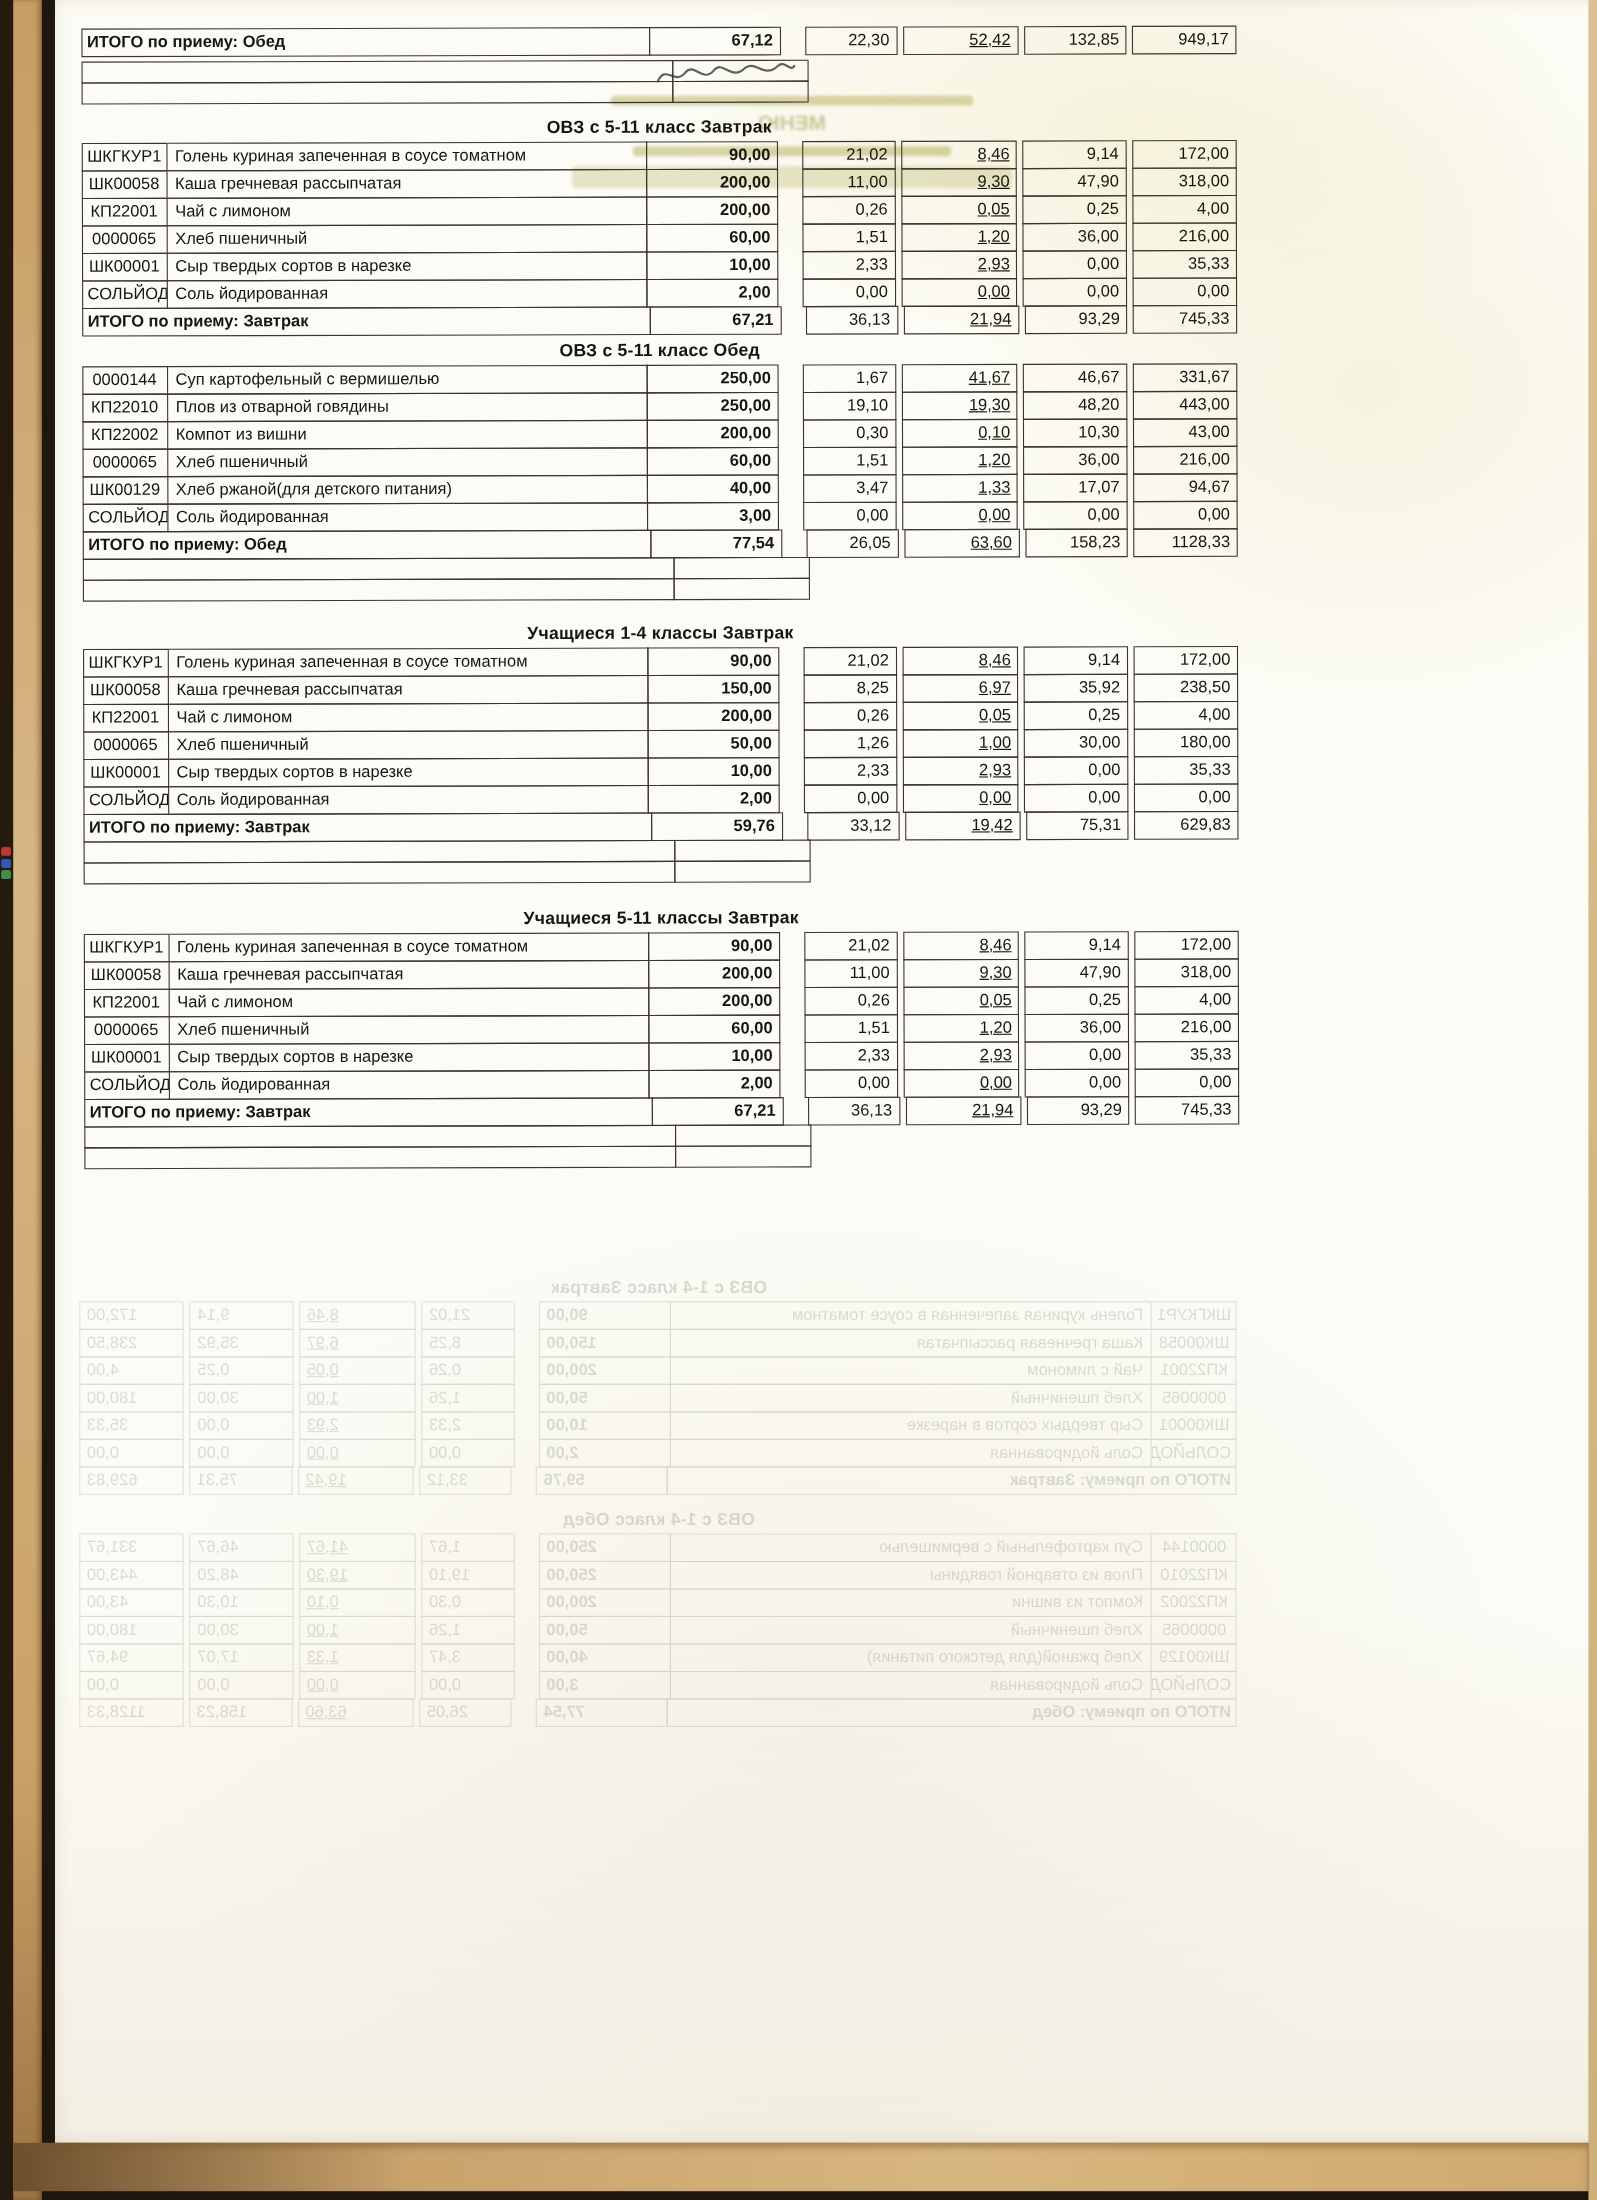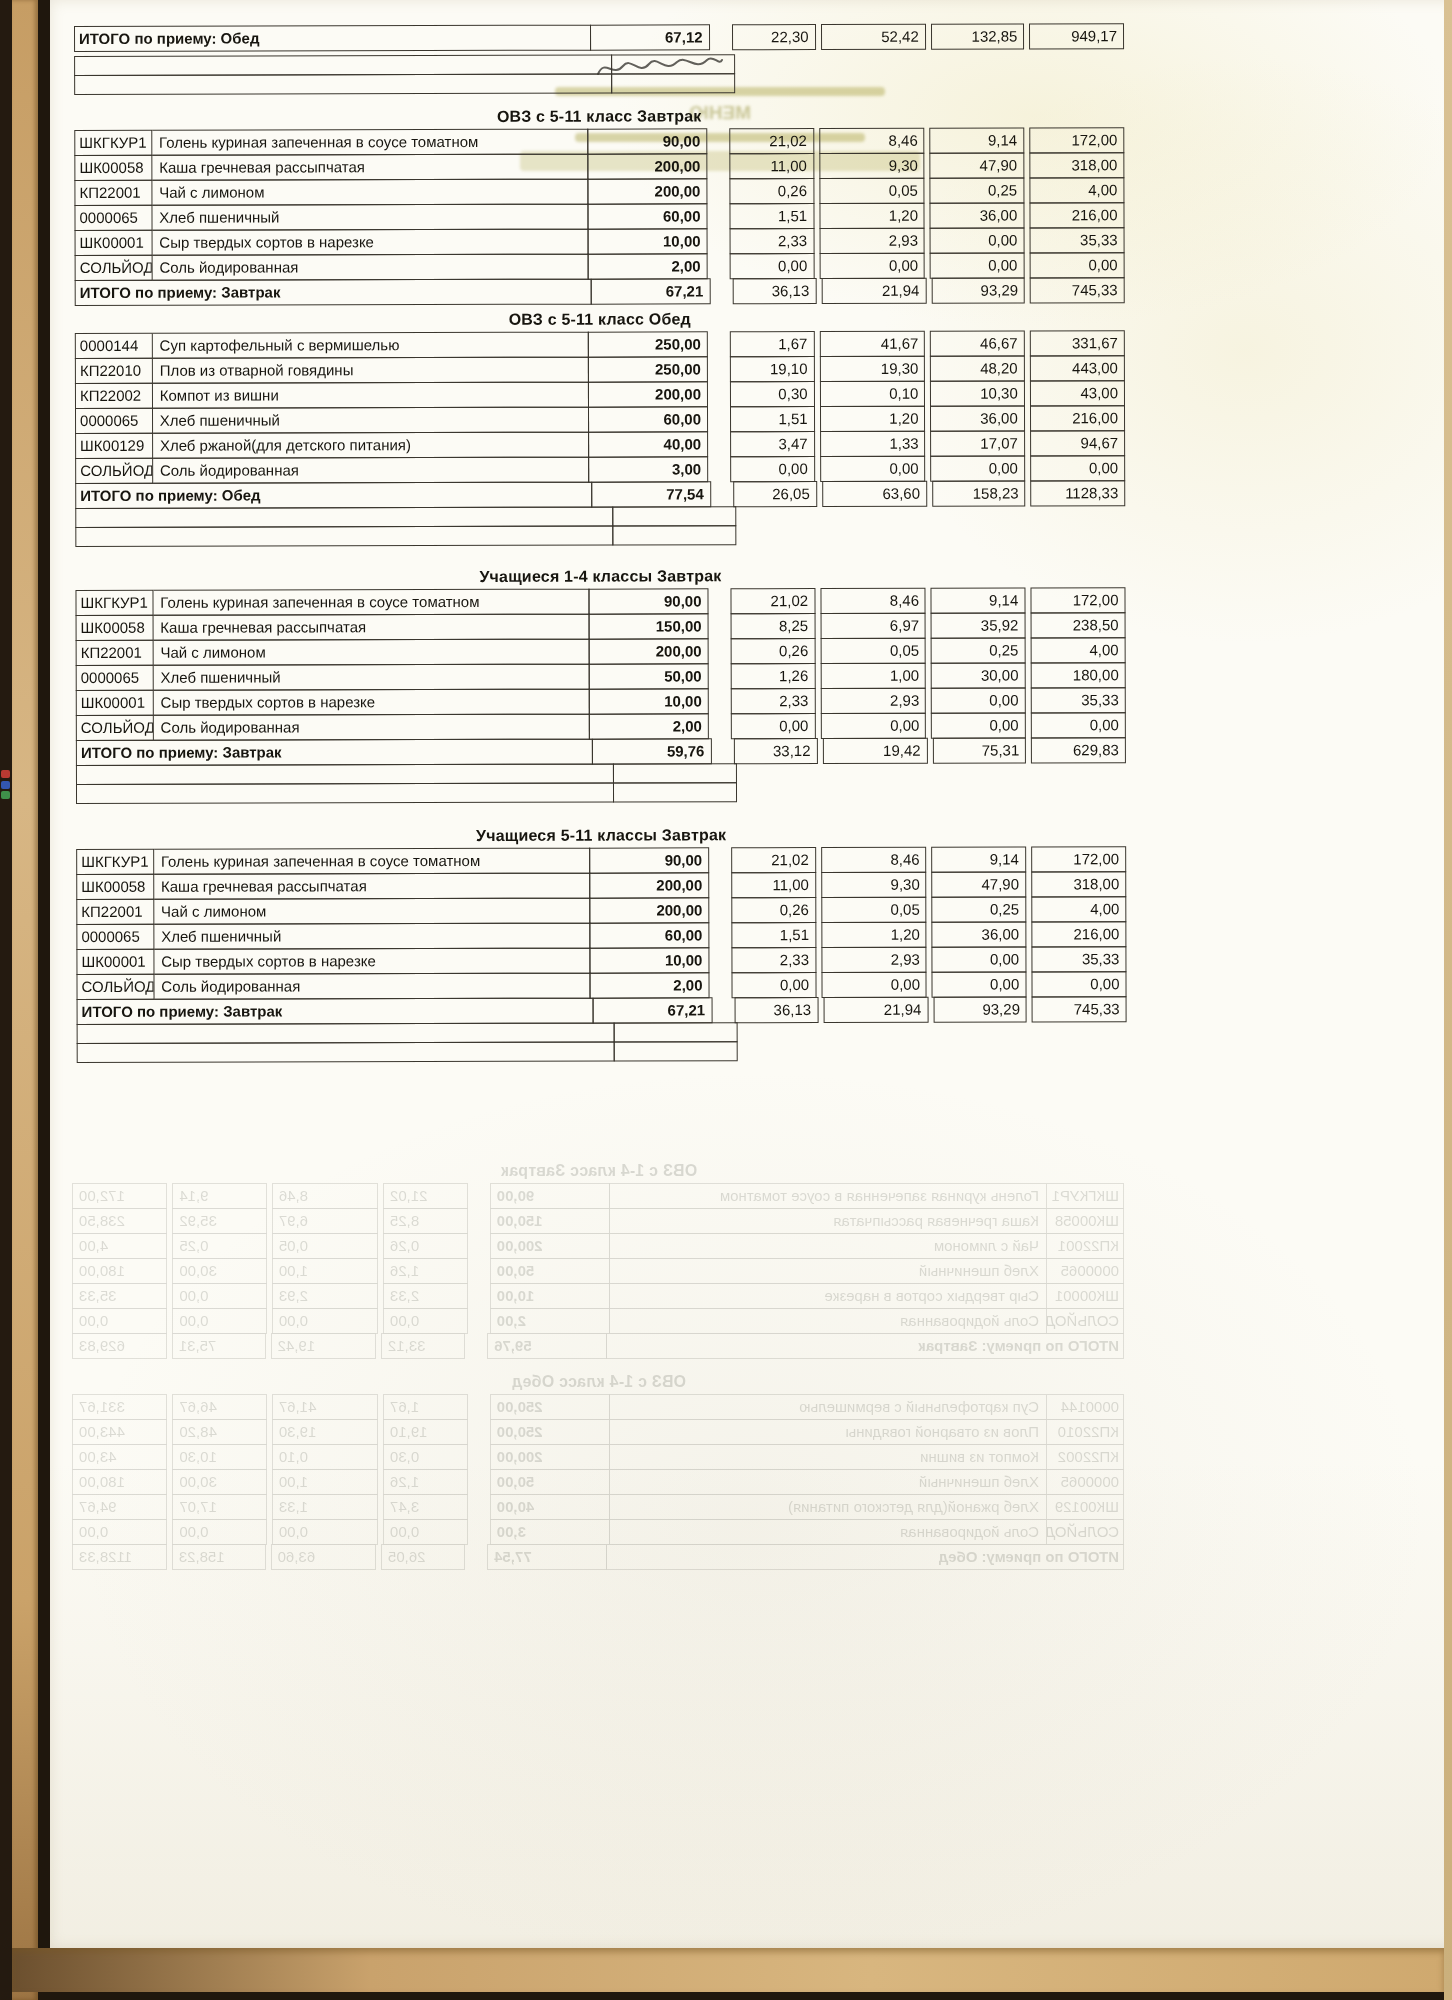--- a/index.html
+++ b/index.html
@@ -37,27 +37,27 @@
   #doc { position:absolute; left:24px; top:26px; width:1050px;
          transform:rotate(-0.15deg); transform-origin:top left; color:#17150f; }
 
   .t-title { width:1050px; text-align:center; font-weight:700; font-size:16px;
              padding:2px 0 3px 0; letter-spacing:.2px; }
   .t-block + .t-block { margin-top:-1px; }
   .t-row { display:flex; }
   .t-row + .t-row { margin-top:-1px; }
   .cell { height:26px; line-height:24px; font-size:15px; border:1px solid #3a362e;
           padding:0 5px; white-space:nowrap; overflow:hidden; background:transparent; }
-  .c-code  { width:80px; padding-left:4px; }
+  .c-code  { width:80px; padding-left:4px;text-align:center; }
   .c-name  { width:450px; border-left:none; padding-left:7px; }
   .c-label { width:538px; font-weight:700; padding-left:4px; }
   .c-num   { text-align:right; padding-right:6px; }
   .c-qty   { width:124px; margin-left:-1px; font-weight:700; }
   .c-n0 { width:87px;  margin-left:22px; }
-  .c-n1 { width:109px;  margin-left:5px; }
+  .c-n1 { width:109px;  margin-left:5px;text-decoration:underline; }
   .c-n2 { width:97px;  margin-left:5px; }
   .c-n3 { width:98px;  margin-left:5px; }
   .t-total .c-n0,.t-total .c-n1,.t-total .c-n2,.t-total .c-n3 { font-weight:400; }
   .t-empty { height:20px; }
   .t-empty .cell { height:20px; font-weight:400; }
   .t-gap { width:100%; }
 
   
   .ghost-wrap { position:absolute; left:22px; top:1148px; width:1052px;
                 transform:scaleX(-1); opacity:.17; filter:blur(.6px); color:#3c4034; }

